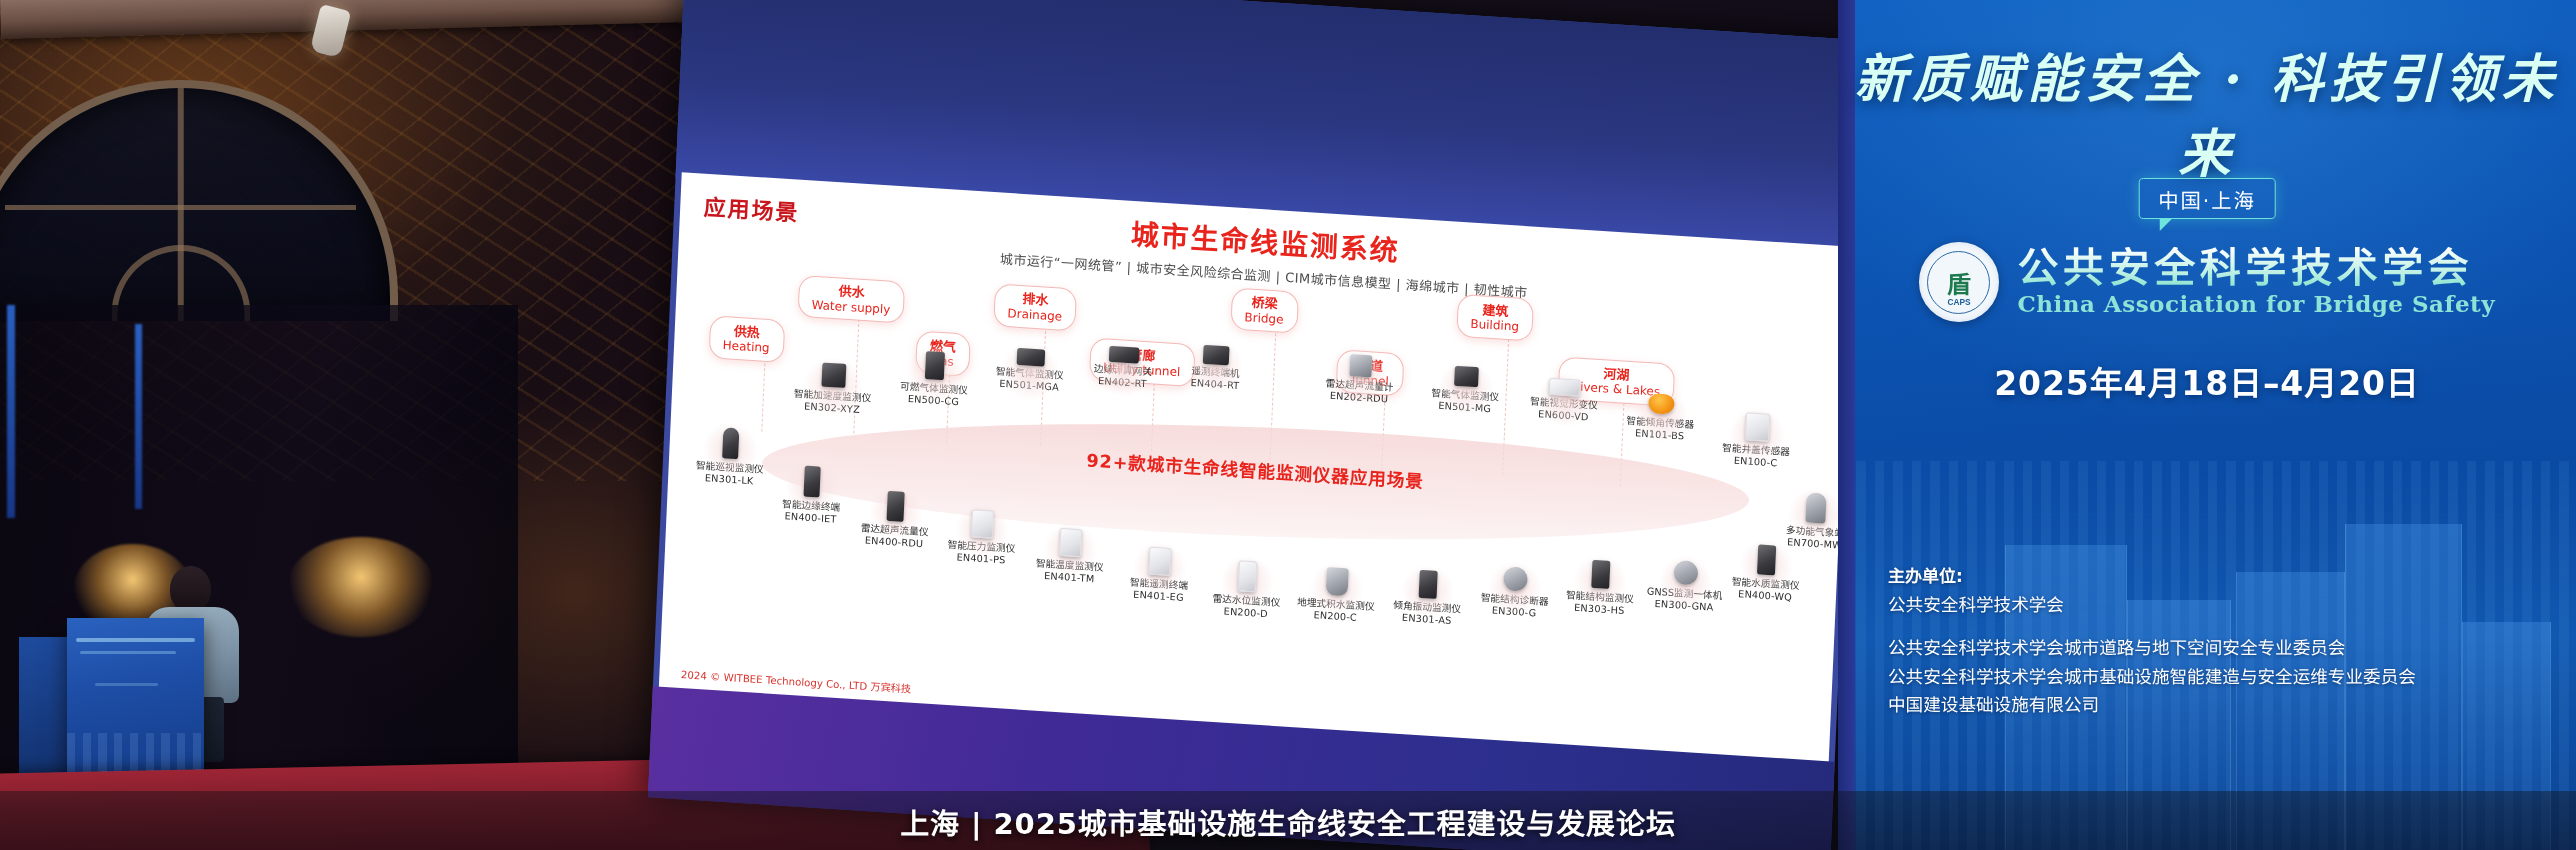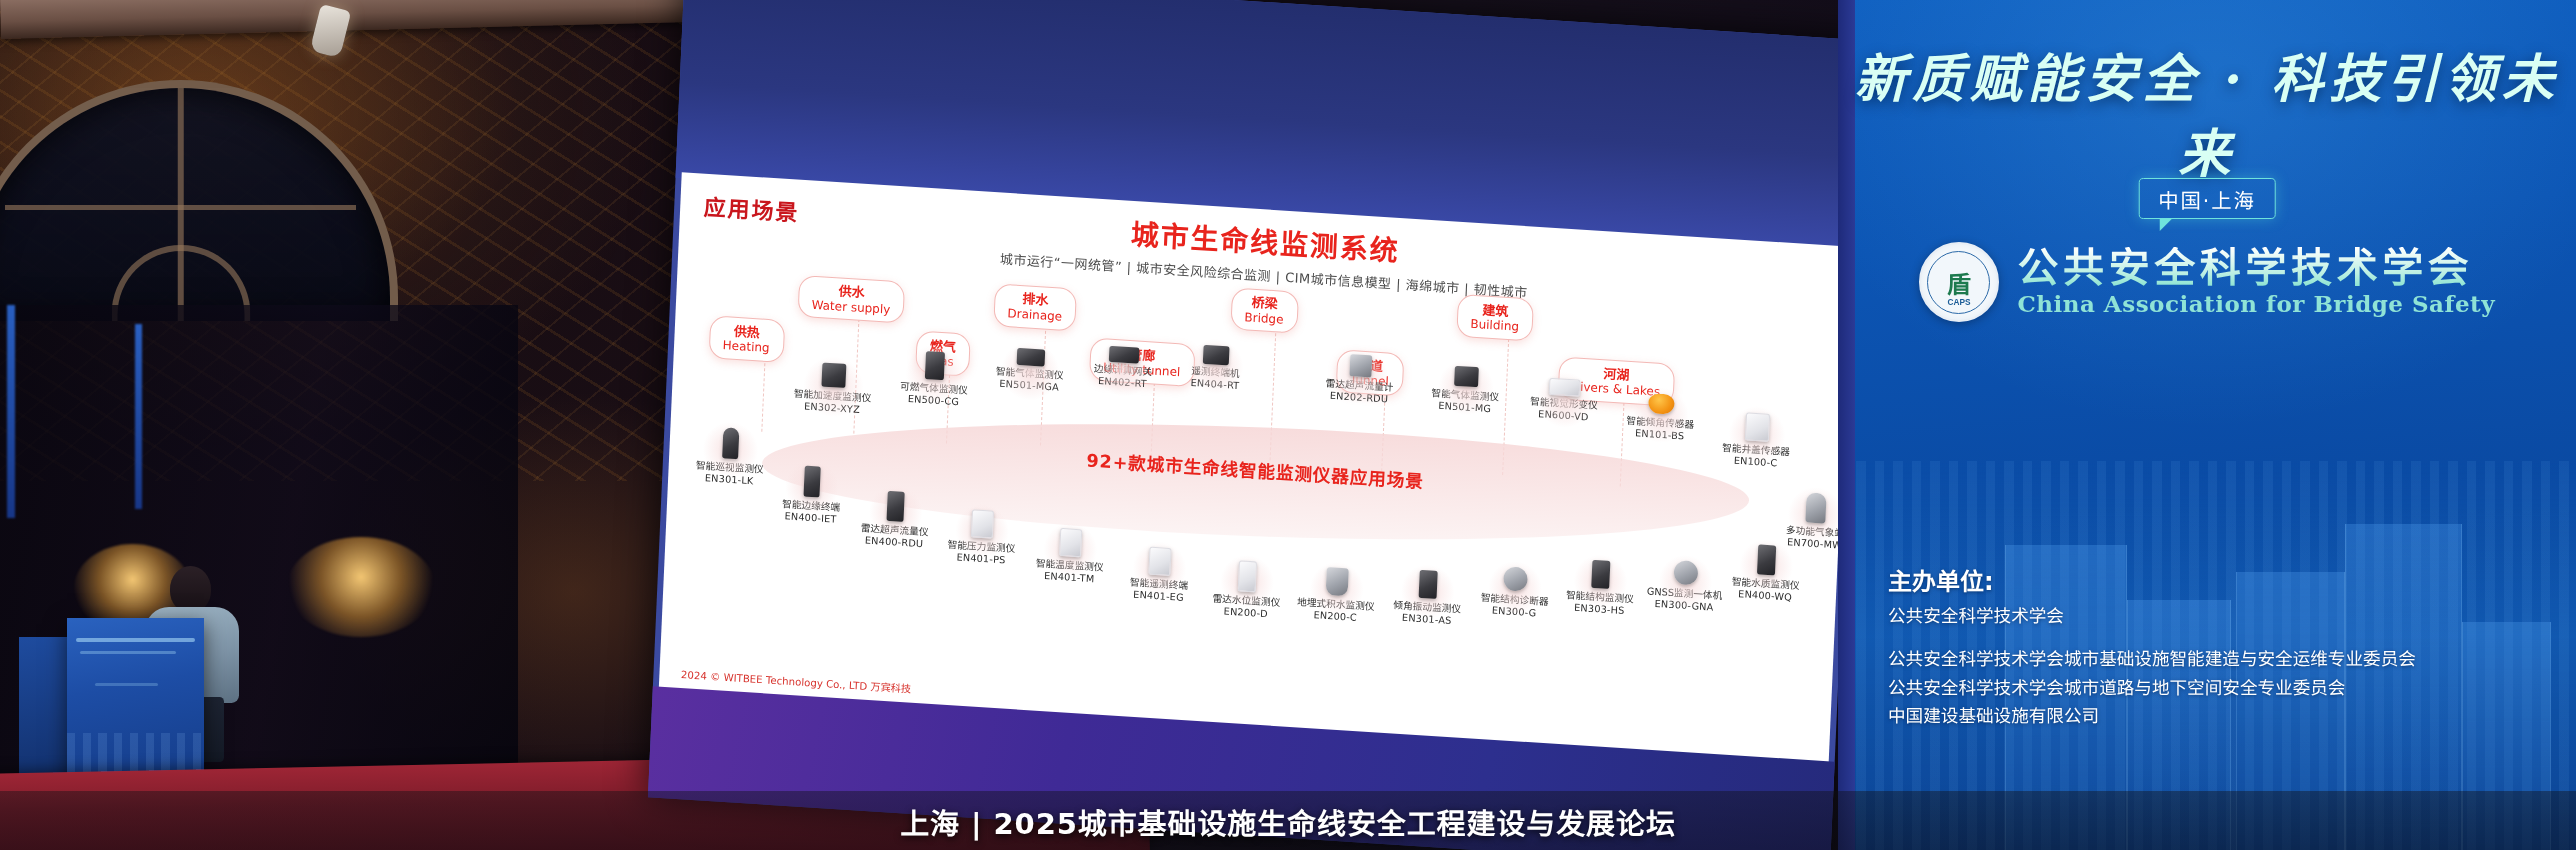--- a/index.html
+++ b/index.html
@@ -364,21 +364,21 @@
     font-family:"DejaVu Sans",sans-serif;
     letter-spacing:0.9px;
     text-shadow:0 1.9px 7.4px rgba(0,20,55,.5);
   }
   .bn-orgs{
     position:absolute; left:50px; top:563px; right:37px;
     color:#ffffff; font-family:"DejaVu Sans",sans-serif;
     font-size:17.6px; line-height:1.62;
     text-shadow:0 0.9px 3.7px rgba(0,20,50,.55);
   }
-  .bn-orgs .org-head{ font-weight:bold; font-size:24px; }
+  .bn-orgs .org-head{ font-weight:bold; font-size:17px; }
   .bn-orgs .org-gap{ height:15px; }
 
   
   .caption-bar{
     position:absolute; left:0; bottom:0; width:2576px; height:59px;
     background:linear-gradient(180deg, rgba(15,15,20,.42), rgba(10,10,16,.52));
     display:flex; align-items:center; justify-content:center;
     pointer-events:none;
     margin-top:6px;
   }
@@ -654,27 +654,28 @@
         <div class="ring"></div>
         <div class="glyph">盾</div>
         <div class="abbr">CAPS</div>
       </div>
       <div class="caps-text">
         <div class="caps-cn">公共安全科学技术学会</div>
         <div class="caps-en">China Association for Bridge Safety</div>
       </div>
     </div>
 
+    <div class="bn-date">2025年4月18日–4月20日</div>
 
     <div class="bn-orgs">
       <div class="org-head">主办单位:</div>
       <div>公共安全科学技术学会</div>
       <div class="org-gap"></div>
+      <div>公共安全科学技术学会城市道路与地下空间安全专业委员会</div>
       <div>公共安全科学技术学会城市基础设施智能建造与安全运维专业委员会</div>
-      <div>公共安全科学技术学会城市道路与地下空间安全专业委员会</div>
       <div>中国建设基础设施有限公司</div>
     </div>
   </div>
 
   <div class="caption-bar">
     <span class="cap-text">上海 | 2025城市基础设施生命线安全工程建设与发展论坛</span>
   </div>
 
 </div>
 

